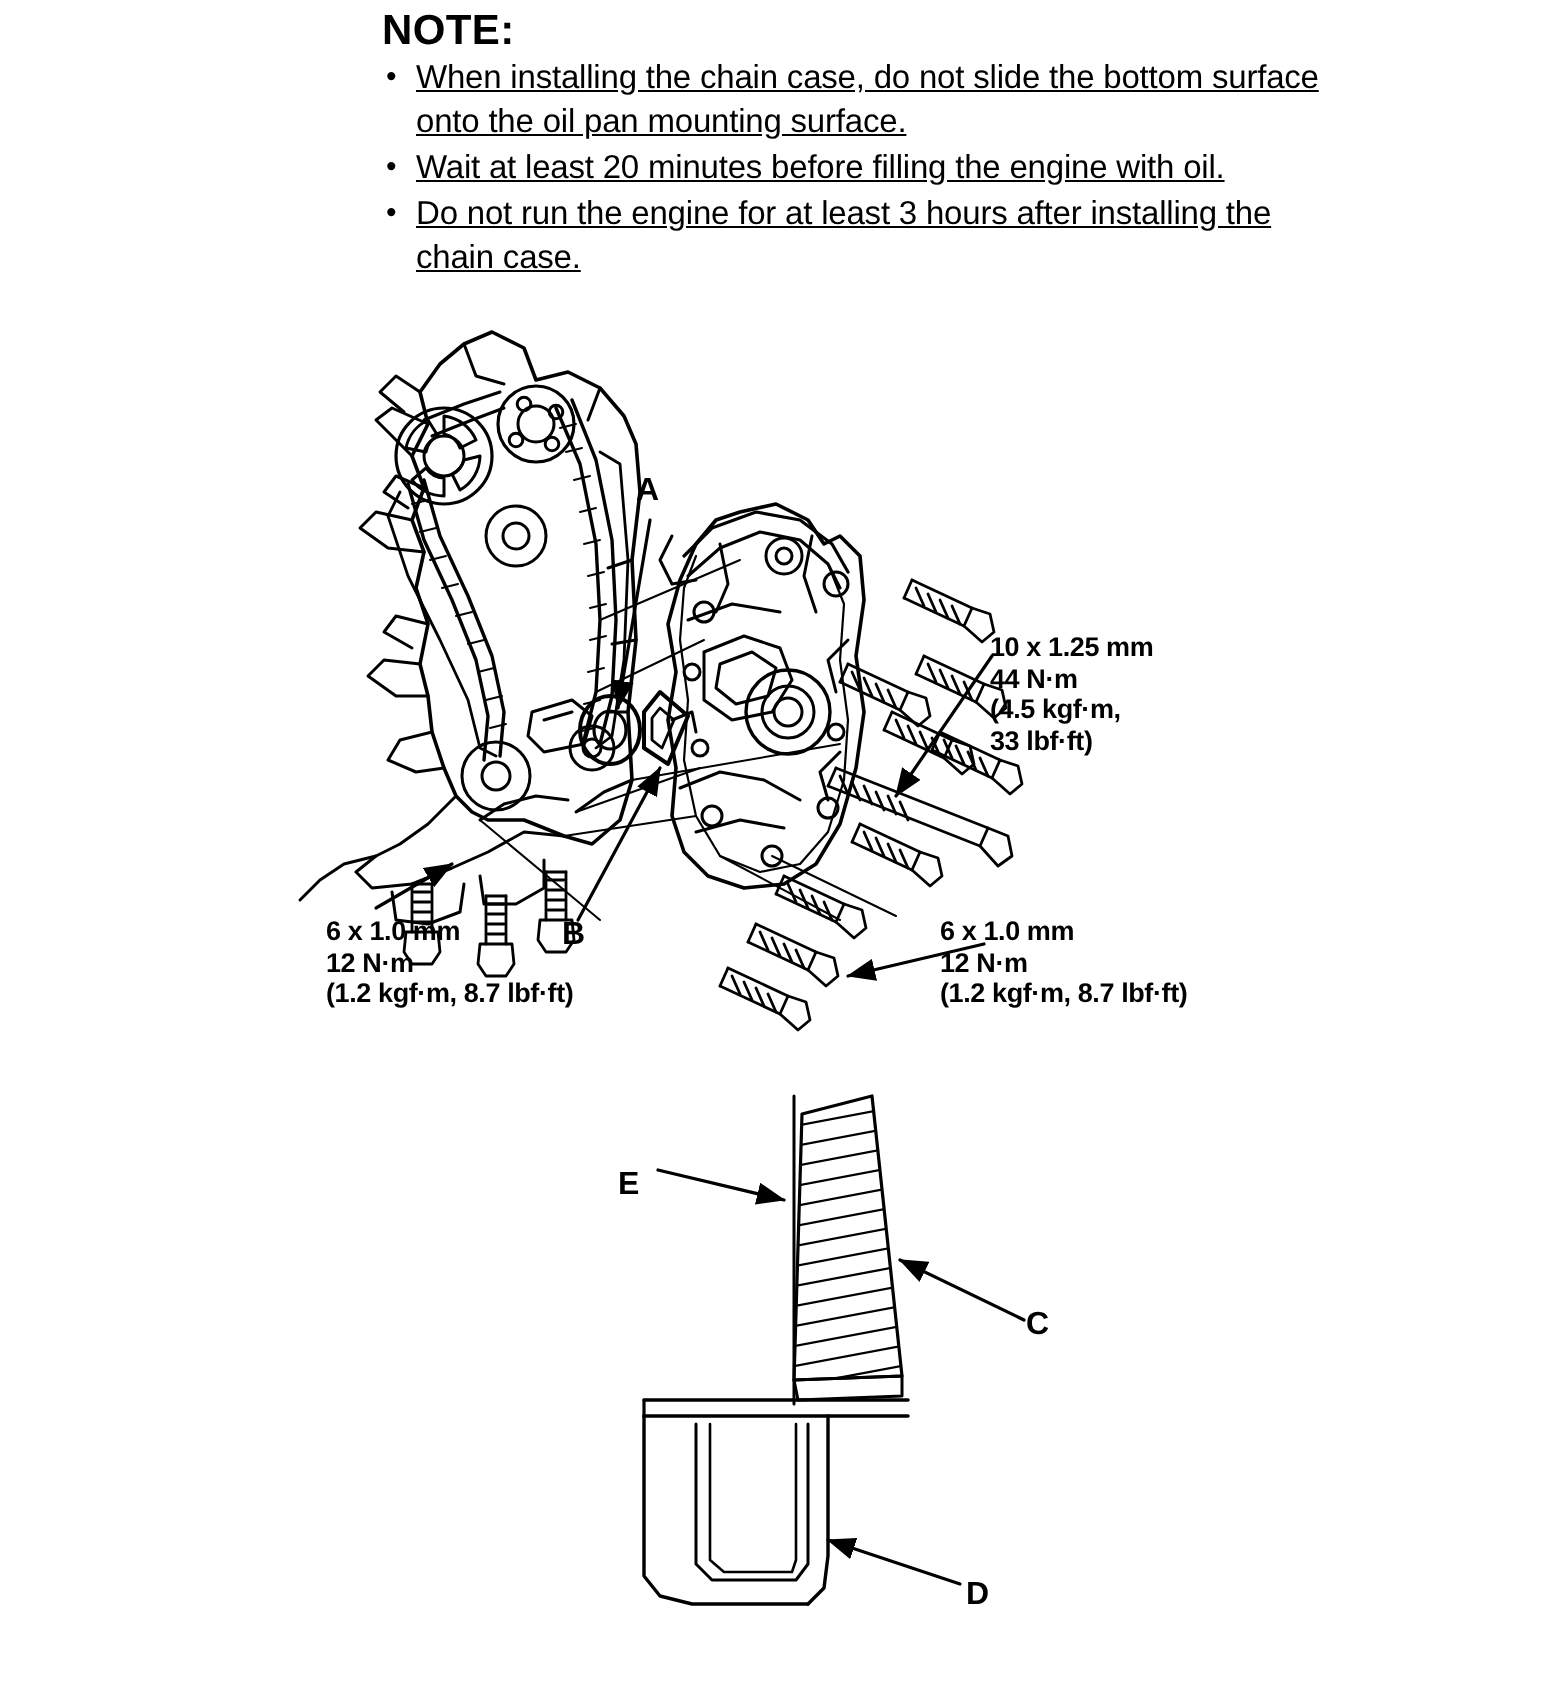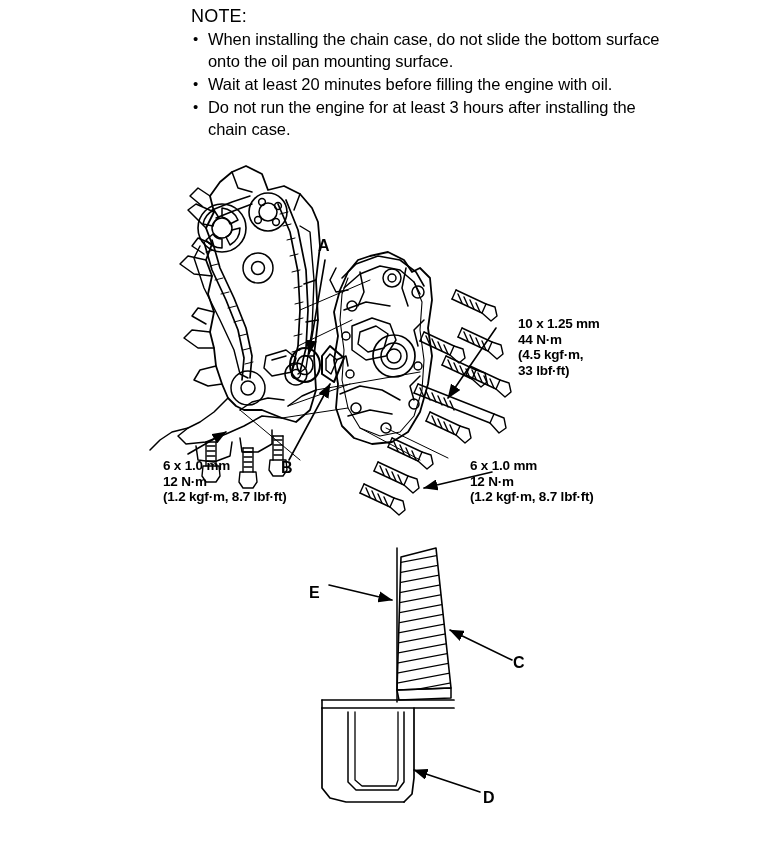--- a/index.html
+++ b/index.html
@@ -17,22 +17,22 @@
   }
 
   
   #note-block {
     position: absolute;
     left: 191px;
     top: 6px;
     width: 470px;
   }
   #note-heading {
-    font-size: 18px;
-    font-weight: 400;
+    font-size: 21px;
+    font-weight: 700;
     letter-spacing: 0.2px;
     margin: 0 0 2px 0;
     line-height: 20px;
   }
   .note-item {
     display: flex;
     align-items: flex-start;
     margin-bottom: 1px;
   }
   .note-bullet {
@@ -42,20 +42,21 @@
     line-height: 22px;
     text-align: left;
     padding-left: 2px;
   }
   .note-text {
     flex: 1 1 auto;
     font-size: 16.5px;
     line-height: 22px;
     font-weight: 400;
     letter-spacing: -0.1px;
+    text-decoration: underline;
   }
 
   
   #figure-top {
     position: absolute;
     left: 0;
     top: 160px;
     width: 772px;
     height: 370px;
   }
@@ -70,21 +71,21 @@
 
   
   .spec-label {
     position: absolute;
     font-size: 13.5px;
     font-weight: bold;
     line-height: 15.5px;
     letter-spacing: -0.2px;
     white-space: pre;
   }
-  #spec-10mm   { left: 518px; top: 316px; }
+  #spec-10mm   { left: 495px; top: 316px; }
   #spec-6mm-left  { left: 163px; top: 458px; }
   #spec-6mm-right { left: 470px; top: 458px; }
 
   
   .callout-letter {
     position: absolute;
     font-size: 16px;
     font-weight: bold;
     line-height: 16px;
   }

